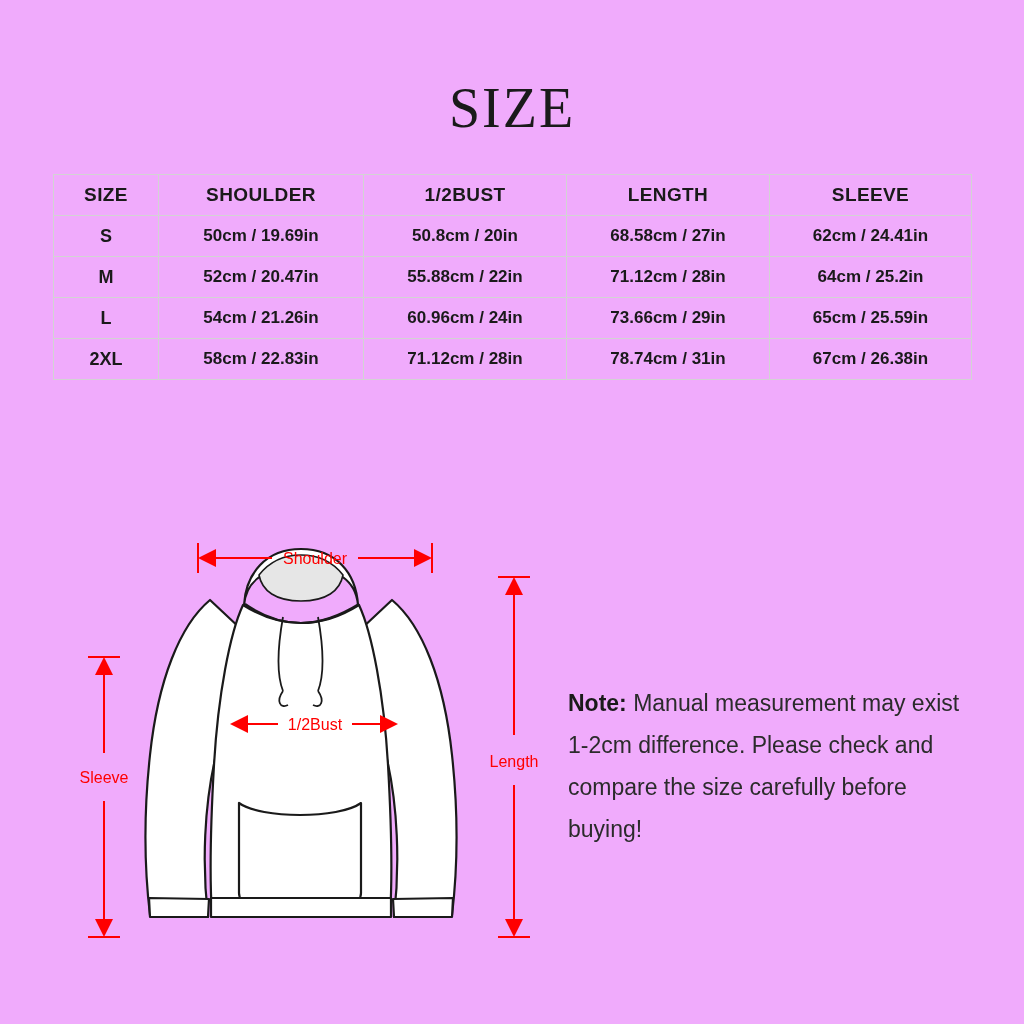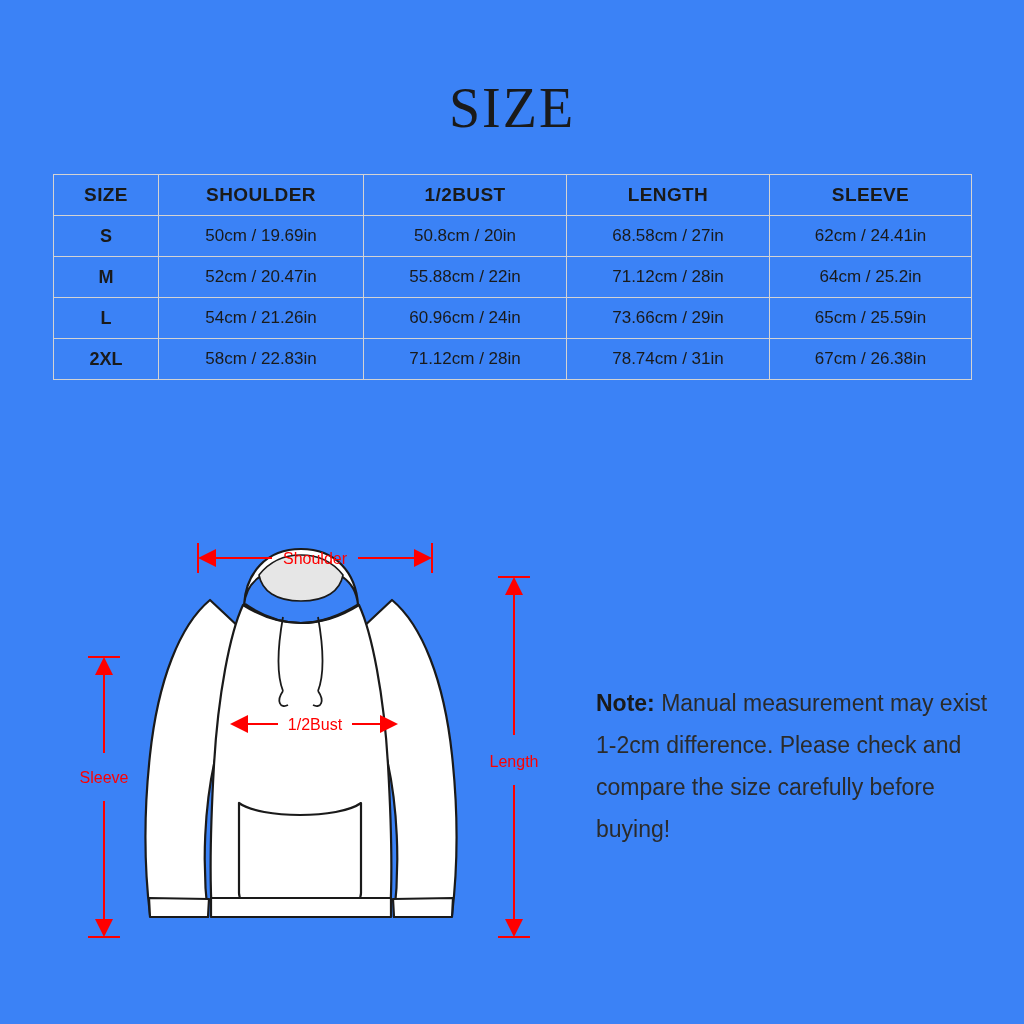--- a/index.html
+++ b/index.html
@@ -5,21 +5,21 @@
   * { box-sizing: border-box; }
   html, body {
     margin: 0; padding: 0;
     width: 1024px; height: 1024px;
     background: #ffffff;
     font-family: "Liberation Sans", sans-serif;
   }
   #page {
     position: relative;
     width: 1024px; height: 1024px;
-    background: #3b82f6;
+    background: #f0abfc;
     overflow: hidden;
   }
 
   
   #title {
     position: absolute;
     top: 76px; left: 0; width: 1024px;
     text-align: center;
     font-family: "Liberation Serif", serif;
     font-size: 56px;
@@ -43,21 +43,21 @@
     vertical-align: middle;
     color: #1a1a1a;
   }
   #size-table thead th {
     font-size: 19px;
     font-weight: bold;
     letter-spacing: .4px;
   }
   #size-table tbody td {
     font-size: 17px;
-    font-weight: normal;
+    font-weight: bold;
   }
   #size-table tbody td.size-col {
     font-weight: bold;
     font-size: 18px;
   }
   col.c0 { width: 105px; }
   col.c1 { width: 205px; }
   col.c2 { width: 203px; }
   col.c3 { width: 203px; }
   col.c4 { width: 202px; }
@@ -71,21 +71,20 @@
   #diagram svg { display: block; }
 
   
   #note {
     position: absolute;
     top: 682px; left: 568px;
     width: 400px;
     font-size: 23px;
     line-height: 42px;
     color: #2b2b2b;
-    margin-left: 28px;
   }
   #note .note-label {
     font-weight: bold;
     color: #1a1a1a;
   }
 </style>
 </head>
 <body>
 
 <div id="page">

